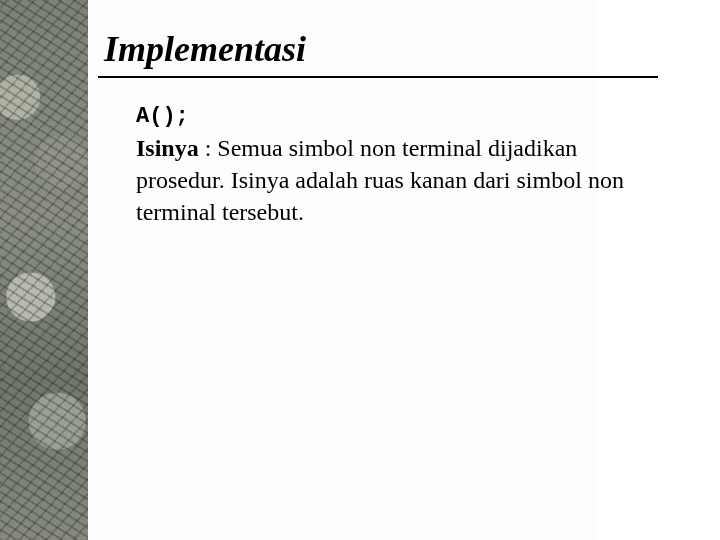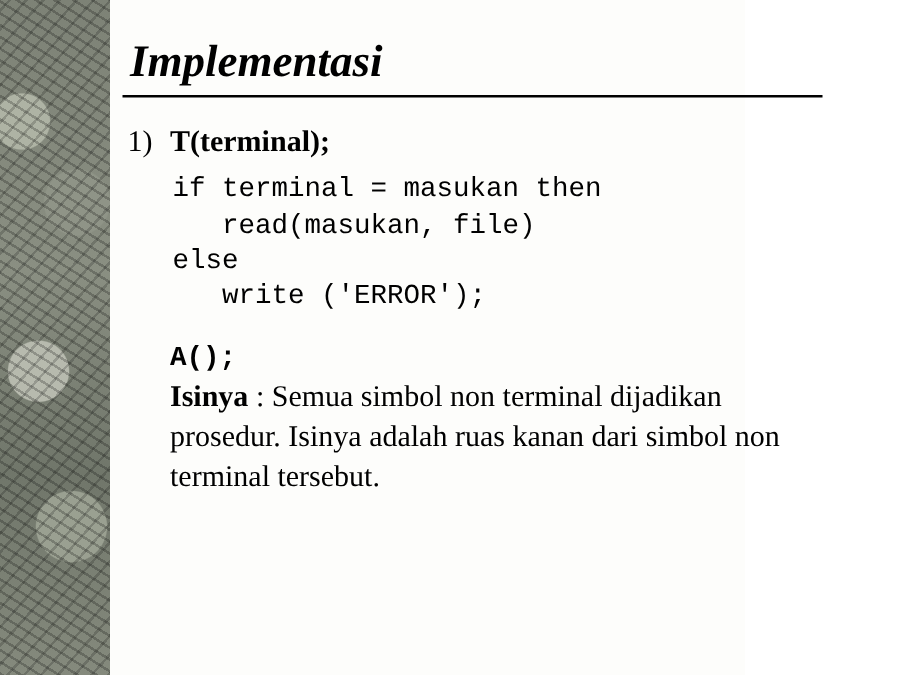--- a/index.html
+++ b/index.html
@@ -100,30 +100,20 @@
 
 <div class="slide">
   <div class="sidebar-texture"></div>
 
   <div class="content">
     <h1 class="title">Implementasi</h1>
     <hr class="rule">
 
     <ol class="list">
 
-      <li>
-        <div class="item-head">
-          <span class="num">1)</span>
-          <span class="bold">T(terminal);</span>
-        </div>
-        <div class="code-block">if terminal = masukan then
-   read(masukan, file)
-else
-   write ('ERROR');</div>
-      </li>
 
       <li>
         <div class="item-body">
           <span class="mono-bold">A();</span><br>
           <span class="bold">Isinya</span><span> : Semua simbol non terminal dijadikan prosedur. Isinya adalah ruas kanan dari simbol non terminal tersebut.</span>
         </div>
       </li>
 
     </ol>
   </div>

